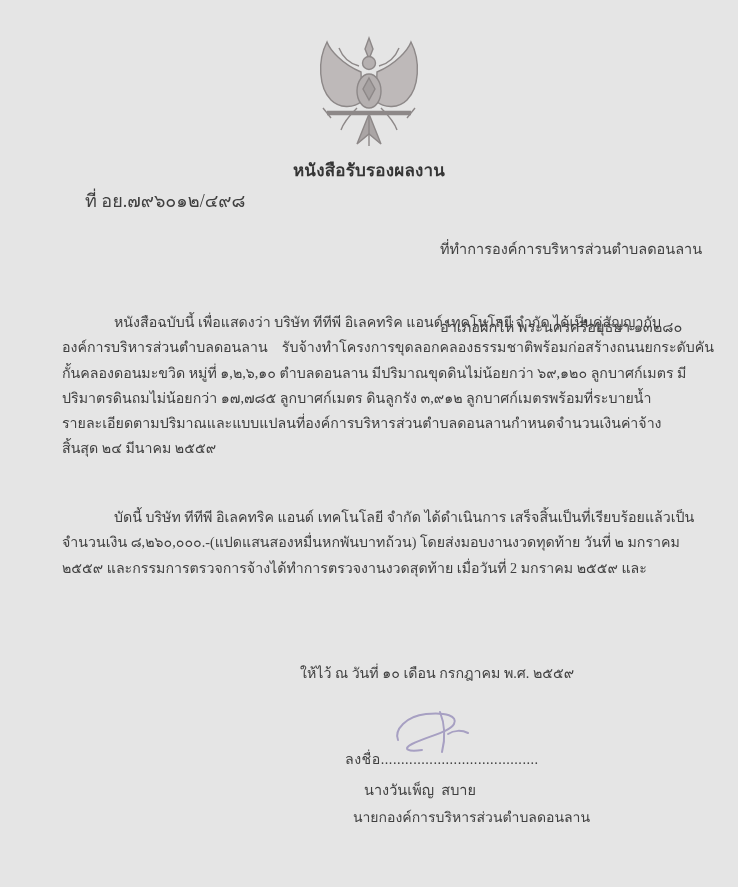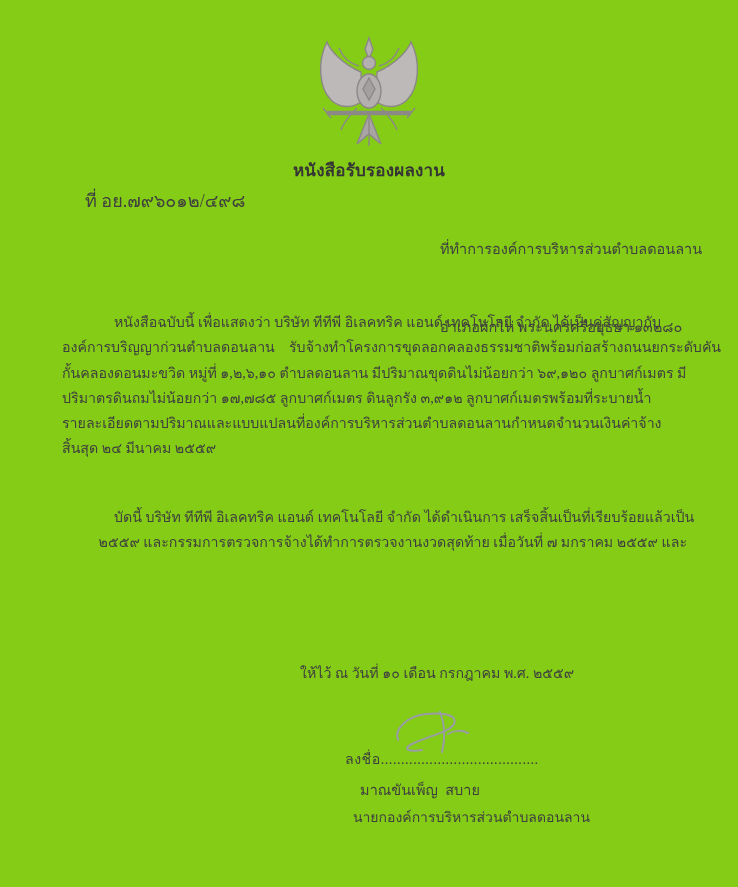--- a/index.html
+++ b/index.html
@@ -4,21 +4,21 @@
 <style>
   * { margin: 0; padding: 0; box-sizing: border-box; }
   html, body { background: #ffffff; }
   body {
     width: 738px; height: 887px;
     position: relative;
     font-family: "Liberation Serif", "DejaVu Serif", serif;
     color: #3f3f3f;
     overflow: hidden;
   }
-  .page { position: absolute; inset: 0; background: #84cc16; }
+  .page { position: absolute; inset: 0; background: #e5e5e5; }
 
   .emblem {
     position: absolute; top: 34px; left: 50%; transform: translateX(-50%);
     width: 120px; height: 120px;
   }
 
   .doc-title {
     position: absolute; top: 156px; left: 0; width: 100%;
     text-align: center; font-size: 17px; font-weight: bold; color: #353535;
     letter-spacing: 0.2px;
@@ -36,21 +36,21 @@
   .date-line {
     position: absolute; top: 272px; left: 0; width: 100%;
     text-align: center; font-size: 14.5px;
   }
 
   .para { position: absolute; left: 62px; width: 625px; font-size: 14.2px; }
   .para .line { height: 25.3px; white-space: pre; overflow: visible; }
   .para .indent { padding-left: 52px; }
 
   .p1 { top: 311px; }
-  .p2 { top: 506px; text-align: right; }
+  .p2 { top: 506px; }
 
   .closing-line {
     position: absolute; top: 628px; left: 114px;
     font-size: 14.2px; white-space: pre;
   }
   .issued-line {
     position: absolute; top: 662px; left: 300px;
     font-size: 14.2px; white-space: pre;
   }
 
@@ -110,41 +110,42 @@
   <div class="ref-no">ที่ อย.๗๙๖๐๑๒/๔๙๘</div>
 
   <div class="office-address">
     <div>ที่ทำการองค์การบริหารส่วนตำบลดอนลาน</div>
     <div>อำเภอผักไห่ พระนครศรีอยุธยา ๑๓๒๘๐</div>
   </div>
 
 
   <div class="para p1">
     <div class="line indent">หนังสือฉบับนี้ เพื่อแสดงว่า บริษัท ทีทีพี อิเลคทริค แอนด์ เทคโนโลยี จำกัด ได้เป็นคู่สัญญากับ</div>
-    <div class="line">องค์การบริญญาก่วนตำบลดอนลาน    รับจ้างทำโครงการขุดลอกคลองธรรมชาติพร้อมก่อสร้างถนนยกระดับคัน</div>
+    <div class="line">องค์การบริหารส่วนตำบลดอนลาน    รับจ้างทำโครงการขุดลอกคลองธรรมชาติพร้อมก่อสร้างถนนยกระดับคัน</div>
     <div class="line">กั้นคลองดอนมะขวิด หมู่ที่ ๑,๒,๖,๑๐ ตำบลดอนลาน มีปริมาณขุดดินไม่น้อยกว่า ๖๙,๑๒๐ ลูกบาศก์เมตร มี</div>
     <div class="line">ปริมาตรดินถมไม่น้อยกว่า ๑๗,๗๘๕ ลูกบาศก์เมตร ดินลูกรัง ๓,๙๑๒ ลูกบาศก์เมตรพร้อมที่ระบายน้ำ</div>
     <div class="line">รายละเอียดตามปริมาณและแบบแปลนที่องค์การบริหารส่วนตำบลดอนลานกำหนดจำนวนเงินค่าจ้าง</div>
     <div class="line">สิ้นสุด ๒๔ มีนาคม ๒๕๕๙</div>
   </div>
 
   <div class="para p2">
     <div class="line indent">บัดนี้ บริษัท ทีทีพี อิเลคทริค แอนด์ เทคโนโลยี จำกัด ได้ดำเนินการ เสร็จสิ้นเป็นที่เรียบร้อยแล้วเป็น</div>
-    <div class="line">๒๕๕๙ และกรรมการตรวจการจ้างได้ทำการตรวจงานงวดสุดท้าย เมื่อวันที่ ๗ มกราคม ๒๕๕๙ และ</div>
+    <div class="line">จำนวนเงิน ๘,๒๖๐,๐๐๐.-(แปดแสนสองหมื่นหกพันบาทถ้วน) โดยส่งมอบงานงวดทุดท้าย วันที่ ๒ มกราคม</div>
+    <div class="line">๒๕๕๙ และกรรมการตรวจการจ้างได้ทำการตรวจงานงวดสุดท้าย เมื่อวันที่ 2 มกราคม ๒๕๕๙ และ</div>
   </div>
 
 
   <div class="issued-line">ให้ไว้ ณ วันที่ ๑๐ เดือน กรกฎาคม พ.ศ. ๒๕๕๙</div>
 
   <div class="sign-block">
     <svg class="signature-ink" viewBox="0 0 95 52" aria-hidden="true">
       <g fill="none" stroke="#9d94bd" stroke-width="2" stroke-linecap="round" opacity="0.85">
         <path d="M10 34 C6 24 18 10 38 8 C58 6 70 10 66 18 C62 26 40 30 24 38 C14 43 20 46 34 44"></path>
         <path d="M52 6 C56 16 58 30 54 46"></path>
         <path d="M60 28 C66 24 74 24 80 27"></path>
       </g>
     </svg>
     <div class="sign-label">ลงชื่อ.......................................</div>
-    <div class="signer-name">มาณขันเพ็ญ  สบาย</div>
+    <div class="signer-name">นางวันเพ็ญ  สบาย</div>
     <div class="signer-title">นายกองค์การบริหารส่วนตำบลดอนลาน</div>
   </div>
 
 </div>
 
 </body></html>

